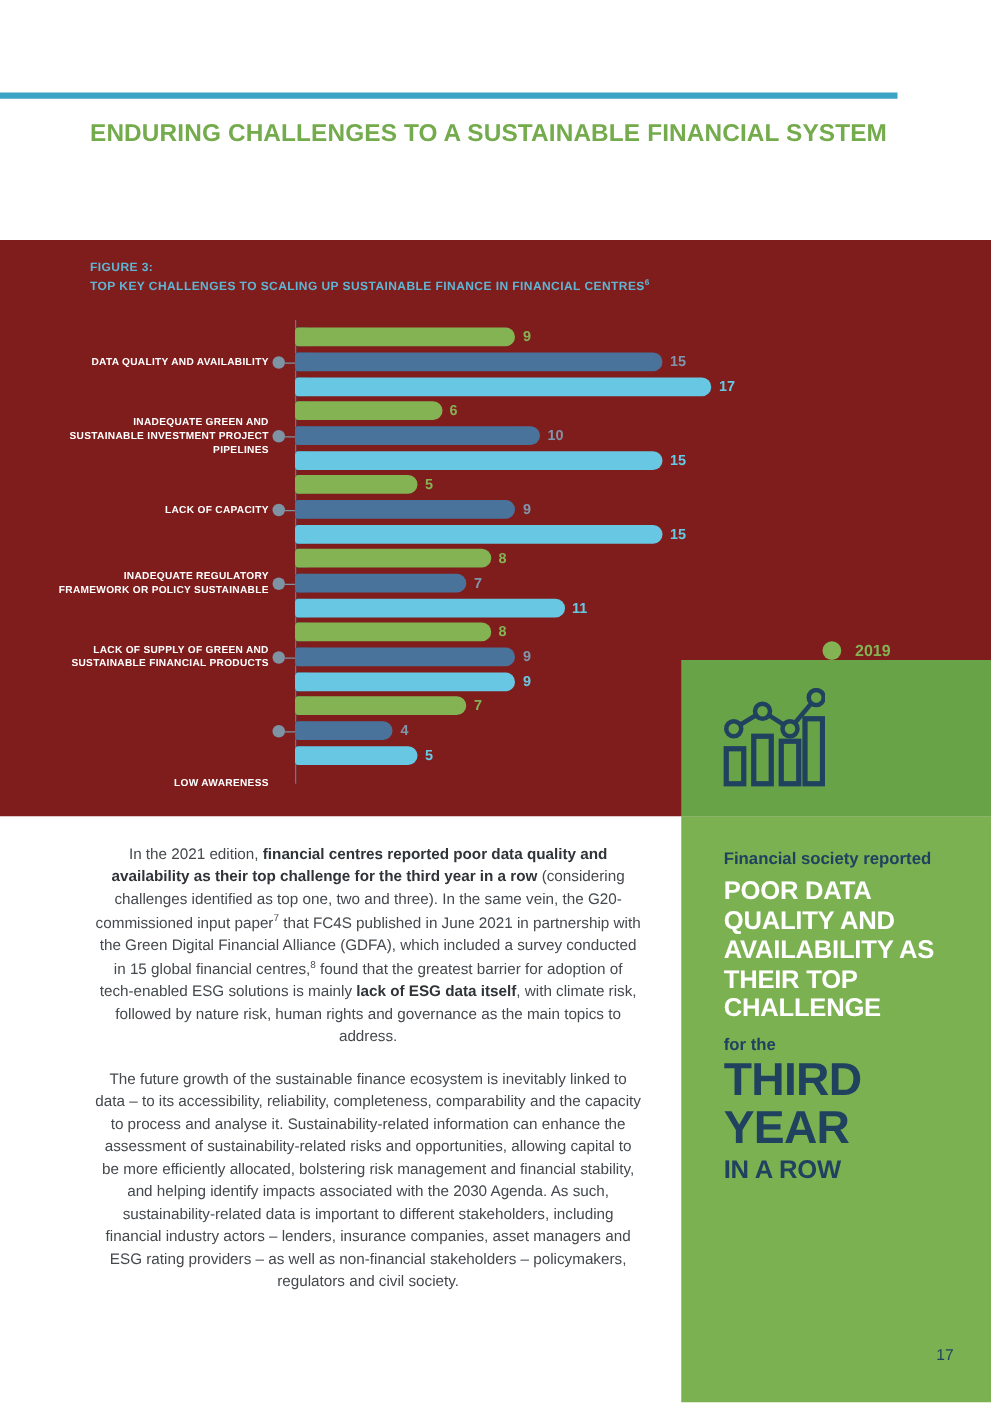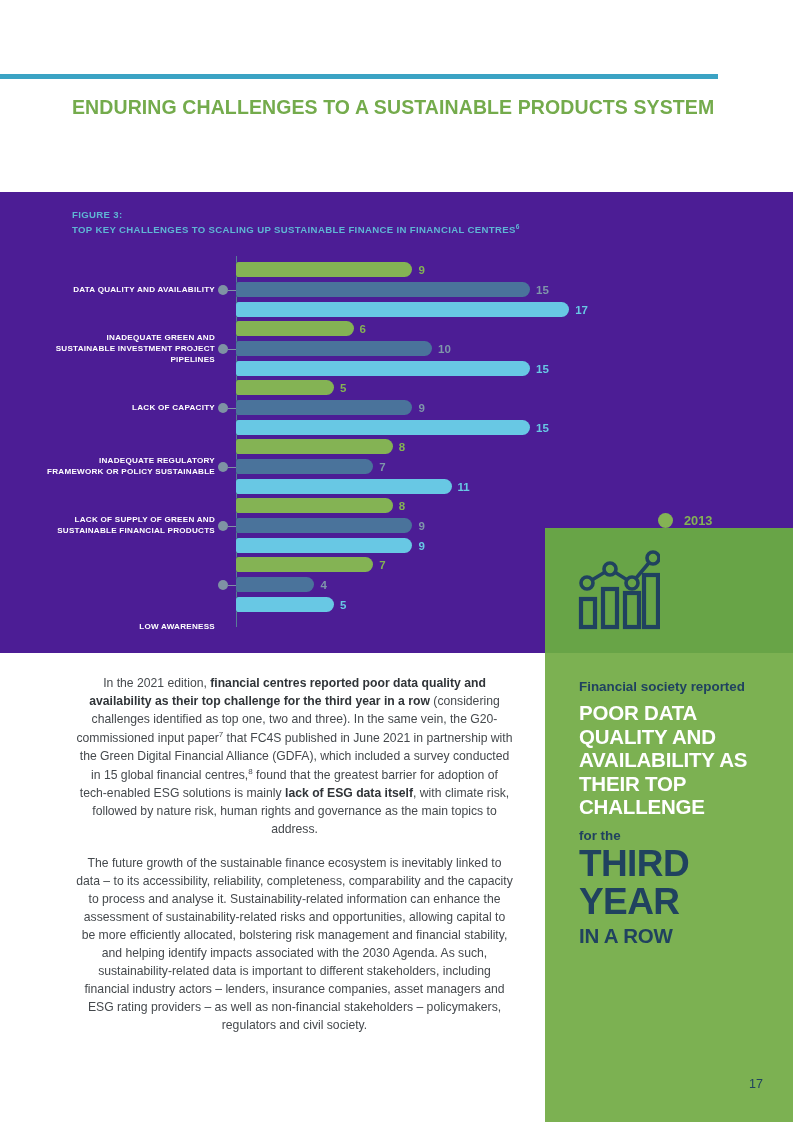--- a/index.html
+++ b/index.html
@@ -27,21 +27,21 @@
   .page-intro{
     margin-top:17px;
     font-size:12.2px; line-height:1.48; color:#44484c;
     max-width:640px;
   }
 
   
   .figure-panel{
     position:absolute; left:0; top:192px;
     width:793px; height:461px;
-    background:#4c1d95;
+    background:#7f1d1d;
   }
   .fig-label{
     position:absolute; left:72px; top:16px;
     font-size:9.6px; font-weight:bold; letter-spacing:.35px;
     color:#5fb6d4; line-height:1.5;
   }
   .fig-label .sup{ font-size:6.6px; vertical-align:super; }
 
   
   .chart{ position:absolute; left:0; top:62px; width:793px; height:392px; }
@@ -148,21 +148,21 @@
   }
   .body-col b{ font-weight:bold; color:#303438; }
   .body-col sup{ font-size:8px; vertical-align:super; }
 </style>
 </head>
 <body>
 
 <div class="top-rule"></div>
 
 <div class="header">
-  <div class="page-title">ENDURING CHALLENGES TO A SUSTAINABLE PRODUCTS SYSTEM</div>
+  <div class="page-title">ENDURING CHALLENGES TO A SUSTAINABLE FINANCIAL SYSTEM</div>
 </div>
 
 <div class="figure-panel">
 
   <div class="fig-label">
     <div>FIGURE 3:</div>
     <div><span>TOP KEY CHALLENGES TO SCALING UP SUSTAINABLE FINANCE IN FINANCIAL CENTRES</span><span class="sup">6</span></div>
   </div>
 
   <div class="chart" id="chart">
@@ -285,21 +285,21 @@
           <div class="bar-stub"></div>
           <div class="bar" style="width: 98px;"></div>
           <div class="bar-value" style="left: 104px;">5</div>
         </div>
       </div>
     </div>
 
   <div class="legend" id="legend">
       <div class="legend-item">
         <span class="legend-dot" style="background: rgb(132, 179, 84);"></span>
-        <span class="legend-text" style="color: rgb(132, 179, 84);">2013</span>
+        <span class="legend-text" style="color: rgb(132, 179, 84);">2019</span>
       </div>
       <div class="legend-item">
         <span class="legend-dot" style="background: rgb(74, 115, 155);"></span>
         <span class="legend-text" style="color: rgb(127, 150, 171);">2020</span>
       </div>
       <div class="legend-item">
         <span class="legend-dot" style="background: rgb(104, 200, 228);"></span>
         <span class="legend-text" style="color: rgb(104, 200, 228);">2021</span>
       </div>
     </div>

